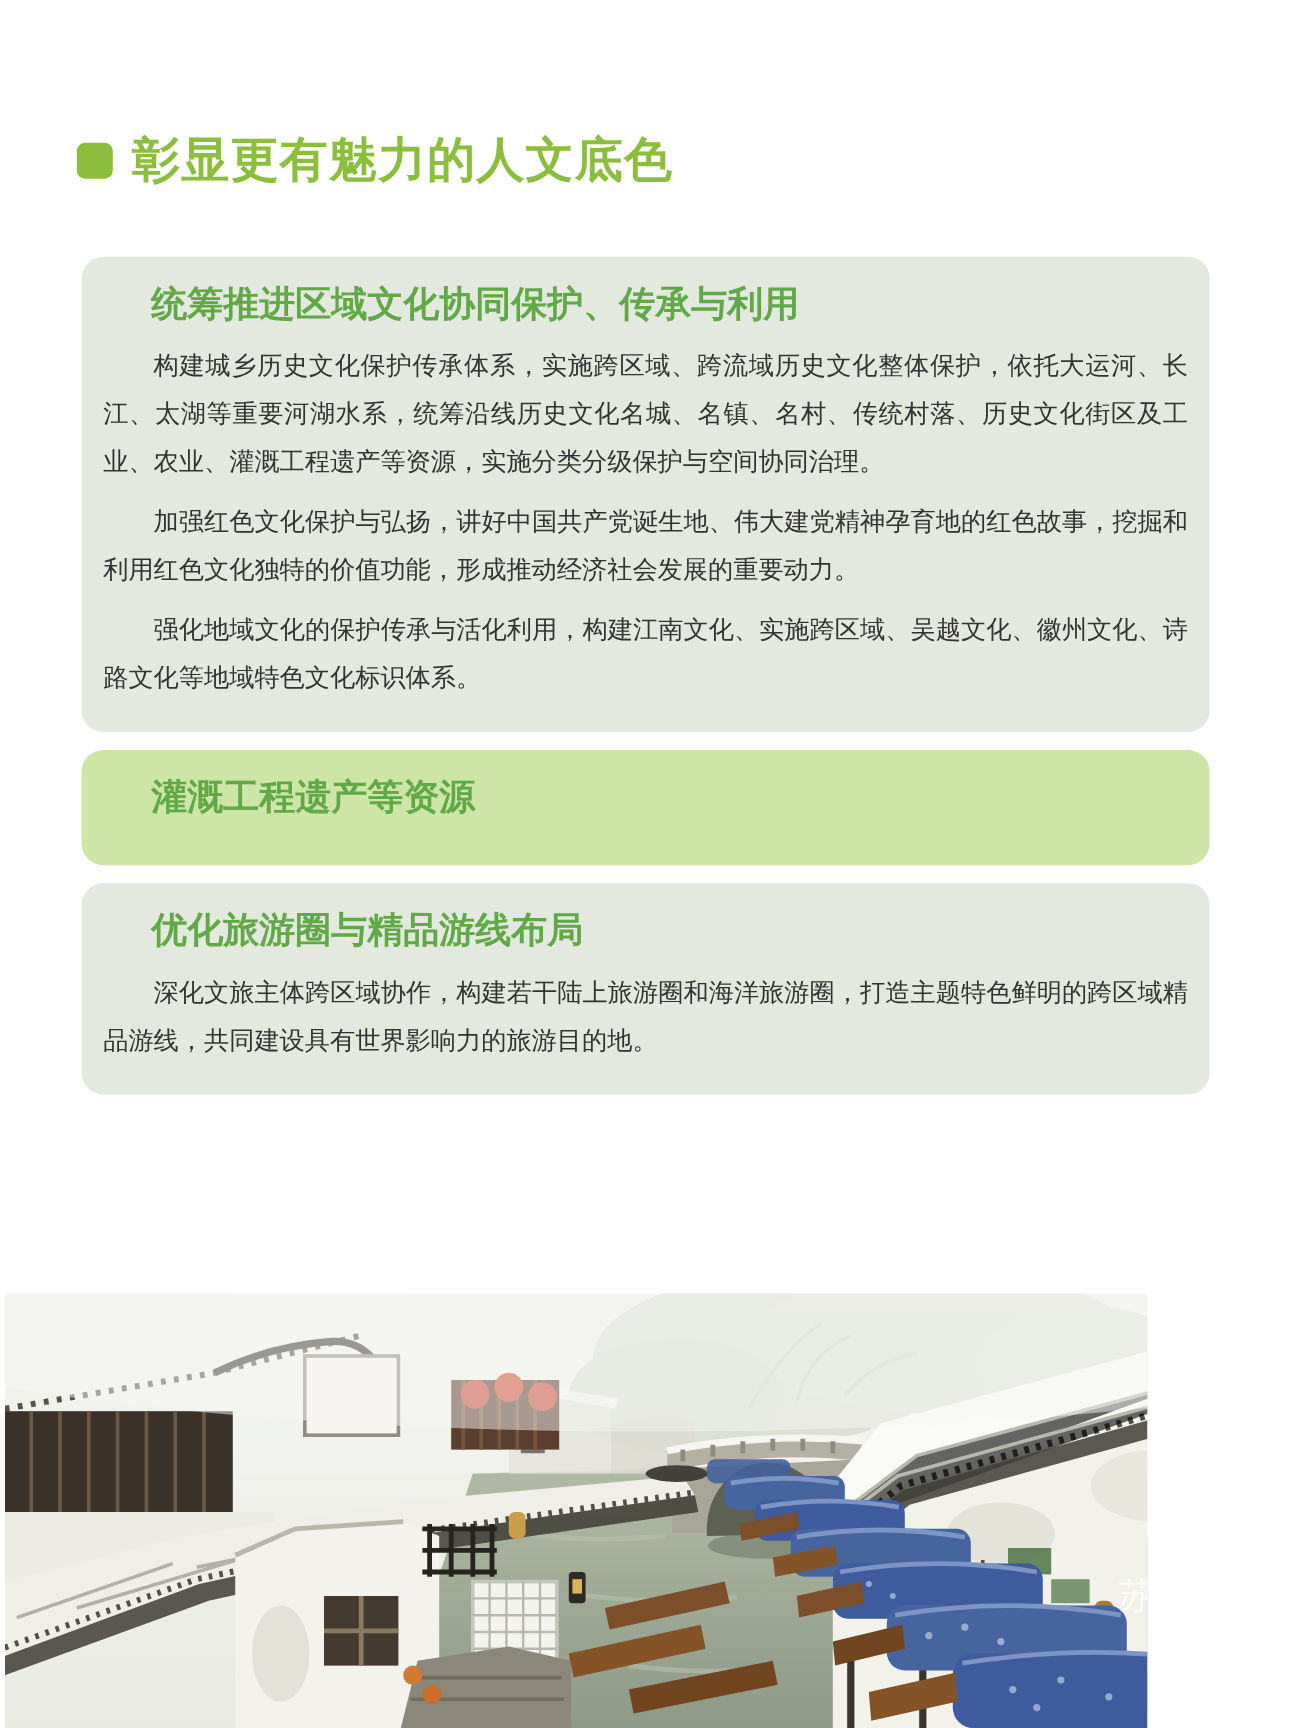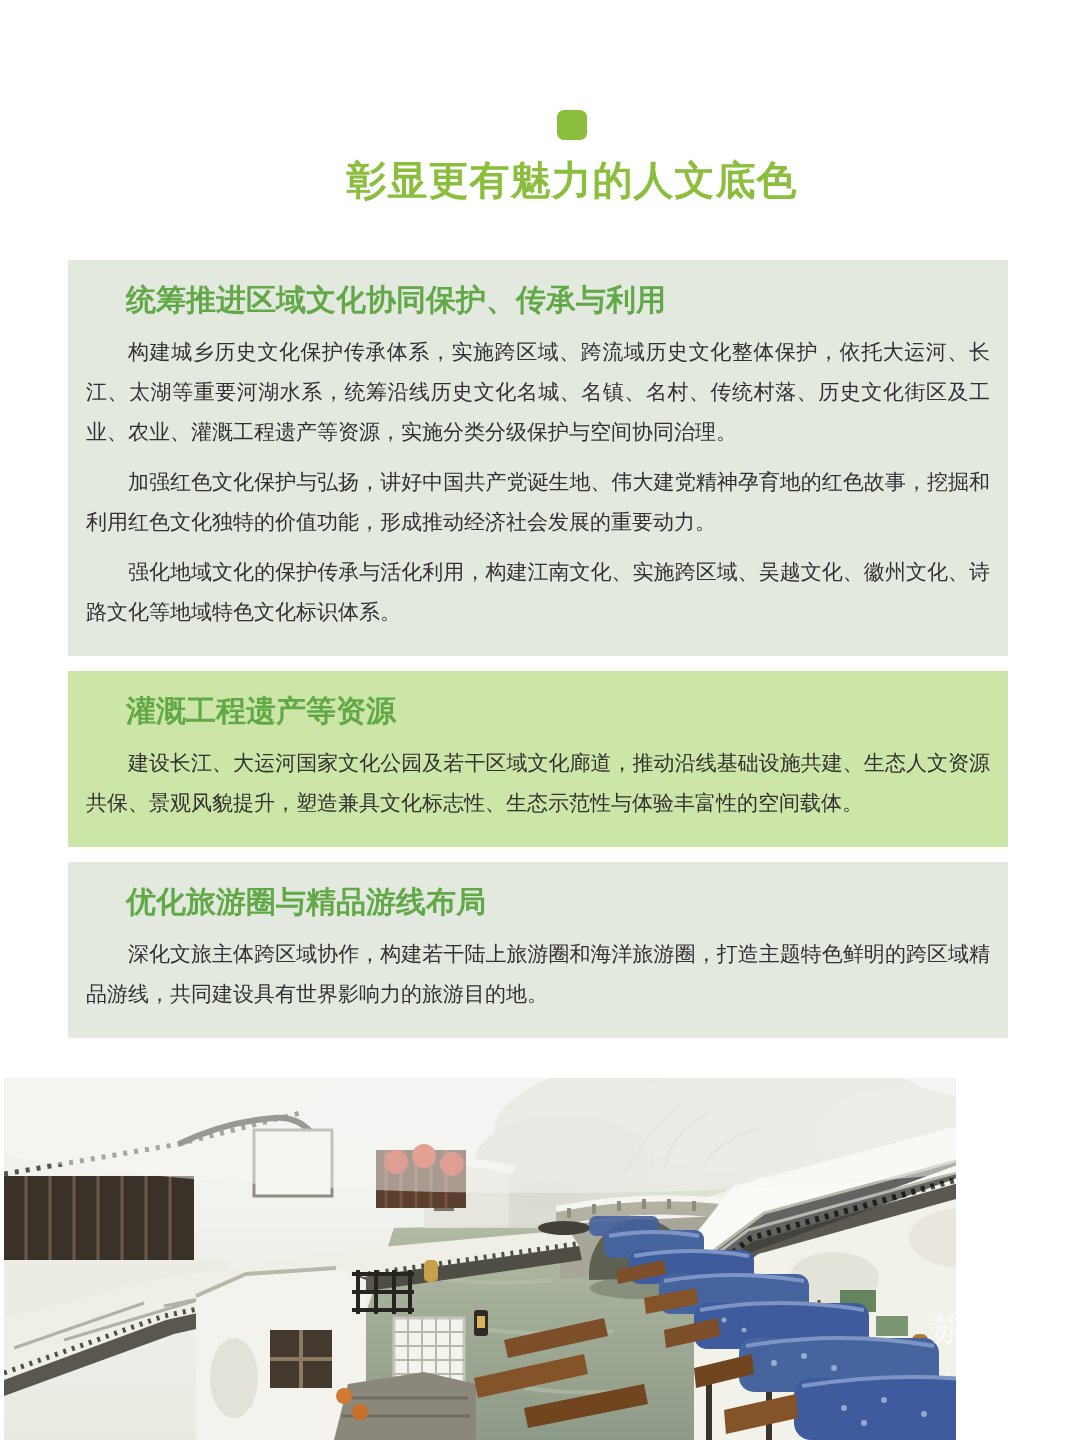--- a/index.html
+++ b/index.html
@@ -4,31 +4,31 @@
 <style>
   html,body{margin:0;padding:0;}
   body{
     width:1080px;height:1440px;position:relative;overflow:hidden;
     background:#ffffff;
     font-family:"Liberation Sans","DejaVu Sans",sans-serif;
   }
   .doc-header{
     display:flex;align-items:center;gap:16px;
     margin:110px 0 0 64px;
-    flex-direction:column;
   }
   .bullet{
     width:30px;height:30px;border-radius:7px;background:#8cbe3e;flex:0 0 auto;
   }
   .title{
     margin:0;font-size:40px;line-height:48px;font-weight:bold;color:#8cbe3e;letter-spacing:1px;
   }
   .box{
     box-sizing:border-box;width:940px;margin:15px 0 0 68px;
     padding:22px 18px 24px 18px;
+    border-radius:18px;
   }
   .box.first{margin-top:56px;}
   .box.pale{background:#e3e9df;}
   .box.green{background:#cde5a7;}
   .box h2{
     margin:0 0 14px 0;padding-left:40px;
     font-size:30px;line-height:36px;font-weight:bold;color:#61a947;
   }
   .box p{
     margin:0;font-size:21px;line-height:40px;color:#323232;
@@ -50,21 +50,20 @@
 
 <section class="box pale first">
   <h2>统筹推进区域文化协同保护、传承与利用</h2>
   <p>构建城乡历史文化保护传承体系，实施跨区域、跨流域历史文化整体保护，依托大运河、长江、太湖等重要河湖水系，统筹沿线历史文化名城、名镇、名村、传统村落、历史文化街区及工业、农业、灌溉工程遗产等资源，实施分类分级保护与空间协同治理。</p>
   <p>加强红色文化保护与弘扬，讲好中国共产党诞生地、伟大建党精神孕育地的红色故事，挖掘和利用红色文化独特的价值功能，形成推动经济社会发展的重要动力。</p>
   <p>强化地域文化的保护传承与活化利用，构建江南文化、实施跨区域、吴越文化、徽州文化、诗路文化等地域特色文化标识体系。</p>
 </section>
 
 <section class="box green">
   <h2>灌溉工程遗产等资源</h2>
-  <p>建设长江、大运河国家文化公园及若干区域文化廊道，推动沿线基础设施共建、生态人文资源共保、景观风貌提升，塑造兼具文化标志性、生态示范性与体验丰富性的空间载体。</p>
 </section>
 
 <section class="box pale">
   <h2>优化旅游圈与精品游线布局</h2>
   <p>深化文旅主体跨区域协作，构建若干陆上旅游圈和海洋旅游圈，打造主题特色鲜明的跨区域精品游线，共同建设具有世界影响力的旅游目的地。</p>
 </section>
 
 <div class="photo">
 <svg width="1080" height="362" viewBox="0 0 1080 362" xmlns="http://www.w3.org/2000/svg">
   <defs>

